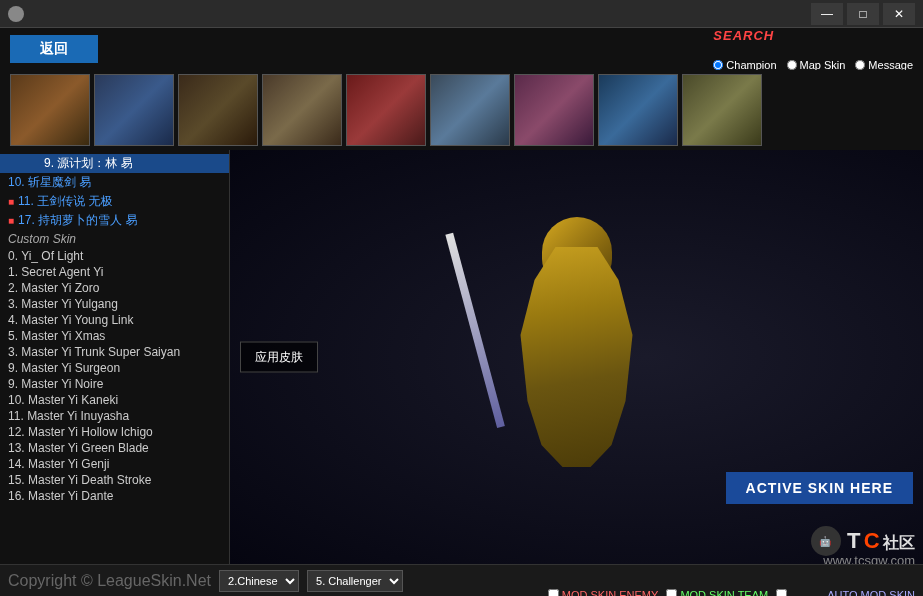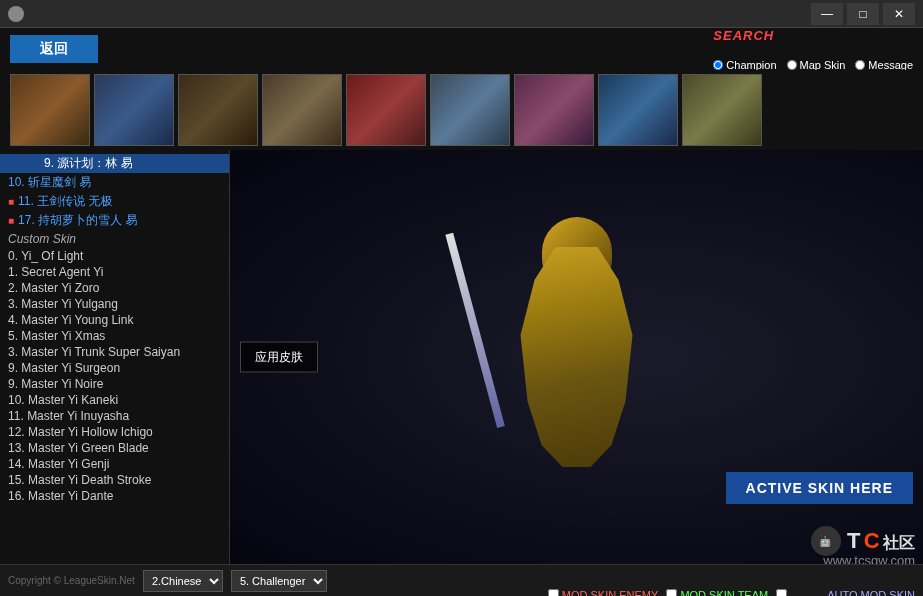--- a/index.html
+++ b/index.html
@@ -300,21 +300,21 @@
       height: 32px;
       background: #1a1a1a;
       border-top: 1px solid #333;
       display: flex;
       align-items: center;
       padding: 0 8px;
       gap: 8px;
     }
     .copyright {
       color: #666;
-      font-size: 10px;
+      font-size: 16px;
     }
     .dropdown {
       background: #333;
       color: #fff;
       border: 1px solid #555;
       padding: 2px 4px;
       font-size: 11px;
       height: 22px;
     }
     .bottom-spacer { flex: 1; }

